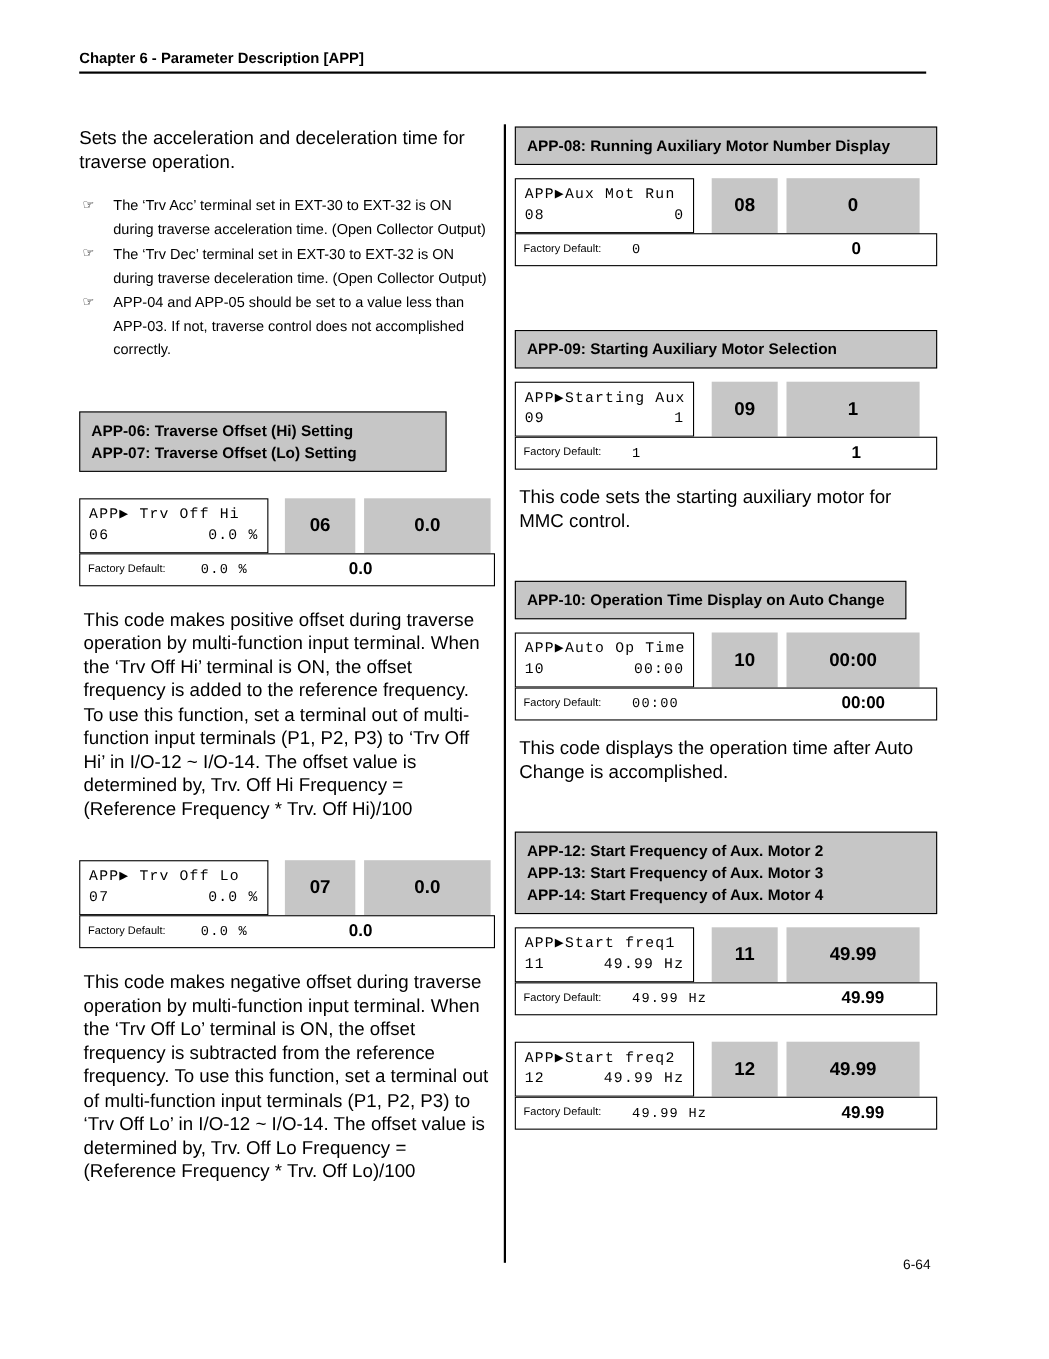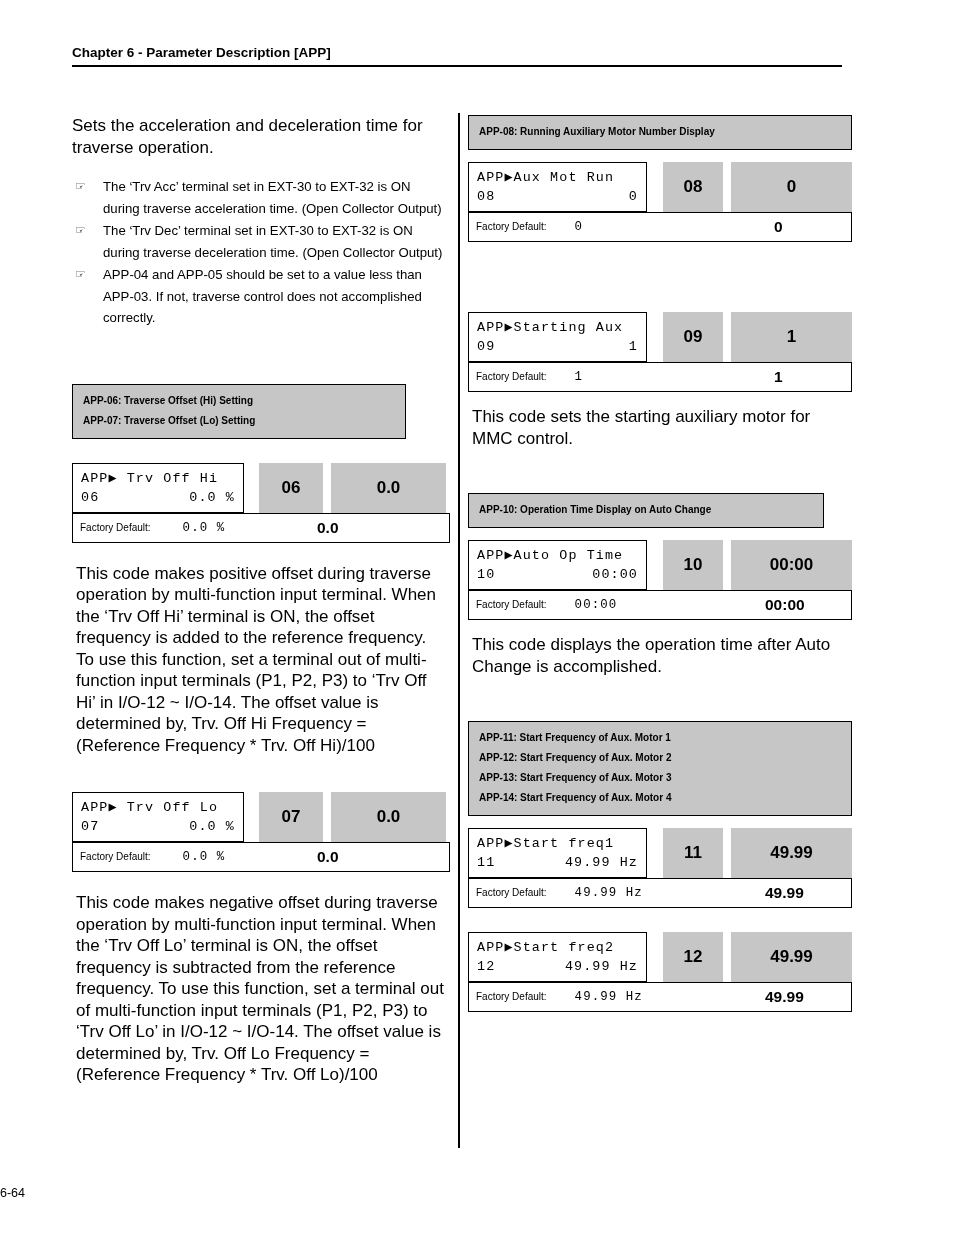--- a/index.html
+++ b/index.html
@@ -93,21 +93,21 @@
   }
 
   
   .section-head {
     border: 1.6px solid #000;
     background: #c6c6c6;
     padding: 6px 10px 7px 10px;
     box-sizing: border-box;
   }
   .section-head .sh-line {
-    font-size: 10px;
+    font-size: 14px;
     font-weight: bold;
     line-height: 20px;
     white-space: nowrap;
   }
 
   
   .param-block {
     position: relative;
   }
   .param-top {
@@ -175,40 +175,40 @@
 
   
   #col-left .lcd        { width: 178px; }
   #col-left .gapA       { width: 15px; flex: 0 0 15px; }
   #col-left .chip-code  { width: 64px; flex: 0 0 64px; }
   #col-left .gapB       { width: 8px;  flex: 0 0 8px; }
   #col-left .chip-val   { width: 115px; flex: 0 0 115px; }
   #col-left .param-default { width: 378px; }
 
   
-  #col-right .lcd       { width: 179px; }
+  #col-right .lcd       { width: 163px; }
   #col-right .gapA      { width: 16px; flex: 0 0 16px; }
   #col-right .chip-code { width: 60px; flex: 0 0 60px; }
   #col-right .gapB      { width: 8px;  flex: 0 0 8px; }
   #col-right .chip-val  { width: 121px; flex: 0 0 121px; }
   #col-right .param-default { width: 384px; }
   .sp12 { height: 12px; }
   .sp14 { height: 14px; }
   .sp20 { height: 20px; }
   .sp24 { height: 24px; }
   .sp36 { height: 36px; }
   .sp44 { height: 44px; }
 
   
   #page-footer {
     position: absolute;
     left: 0;
-    top: 1186px;
+    top: 1143px;
     width: 846px;
-    text-align: left;
+    text-align: right;
     font-size: 12.5px;
   }
 </style>
 </head>
 <body>
 
 <div id="page-header">
   <div class="chapter-title">Chapter 6 - Parameter Description [APP]</div>
   <div class="rule"></div>
 </div>
@@ -229,21 +229,21 @@
       <span class="note-text">The ‘Trv Dec’ terminal set in EXT-30 to EXT-32 is ON during traverse deceleration time. (Open Collector Output)</span>
     </div>
     <div class="note-item">
       <span class="hand">☞</span>
       <span class="note-text">APP-04 and APP-05 should be set to a value less than APP-03. If not, traverse control does not accomplished correctly.</span>
     </div>
   </div>
 
   <div class="sp44"></div>
 
-  <div class="section-head" style="width:334px;margin-top:10px;">
+  <div class="section-head" style="width:334px;">
     <div class="sh-line">APP-06: Traverse Offset (Hi) Setting</div>
     <div class="sh-line">APP-07: Traverse Offset (Lo) Setting</div>
   </div>
 
   <div class="sp24"></div>
 
   <div class="param-block">
     <div class="param-top">
       <div class="lcd">
         <div class="lcd-row single">APP▶ Trv Off Hi</div>
@@ -324,20 +324,23 @@
       <span class="fd-mono" style="margin-left:28px;">0</span>
       <span class="fd-bold" style="left:305px;">0</span>
     </div>
   </div>
 
   <div class="sp14"></div>
 
 
   <div class="sp44"></div>
 
+  <div class="section-head" style="width:384px;">
+    <div class="sh-line">APP-09: Starting Auxiliary Motor Selection</div>
+  </div>
 
   <div class="sp12"></div>
 
   <div class="param-block">
     <div class="param-top">
       <div class="lcd">
         <div class="lcd-row single">APP▶Starting Aux</div>
         <div class="lcd-row">
           <span>09</span>
           <span>1</span>
@@ -388,21 +391,20 @@
     </div>
   </div>
 
   <div class="sp14"></div>
 
   <div class="para indent">This code displays the operation time after Auto Change is accomplished.</div>
 
   <div class="sp44"></div>
 
   <div class="section-head" style="width:384px;">
-    <div class="sh-line">APP-11: Start Frequency of Aux. Motor 1</div>
     <div class="sh-line">APP-12: Start Frequency of Aux. Motor 2</div>
     <div class="sh-line">APP-13: Start Frequency of Aux. Motor 3</div>
     <div class="sh-line">APP-14: Start Frequency of Aux. Motor 4</div>
   </div>
 
   <div class="sp12"></div>
 
   <div class="param-block">
     <div class="param-top">
       <div class="lcd">

